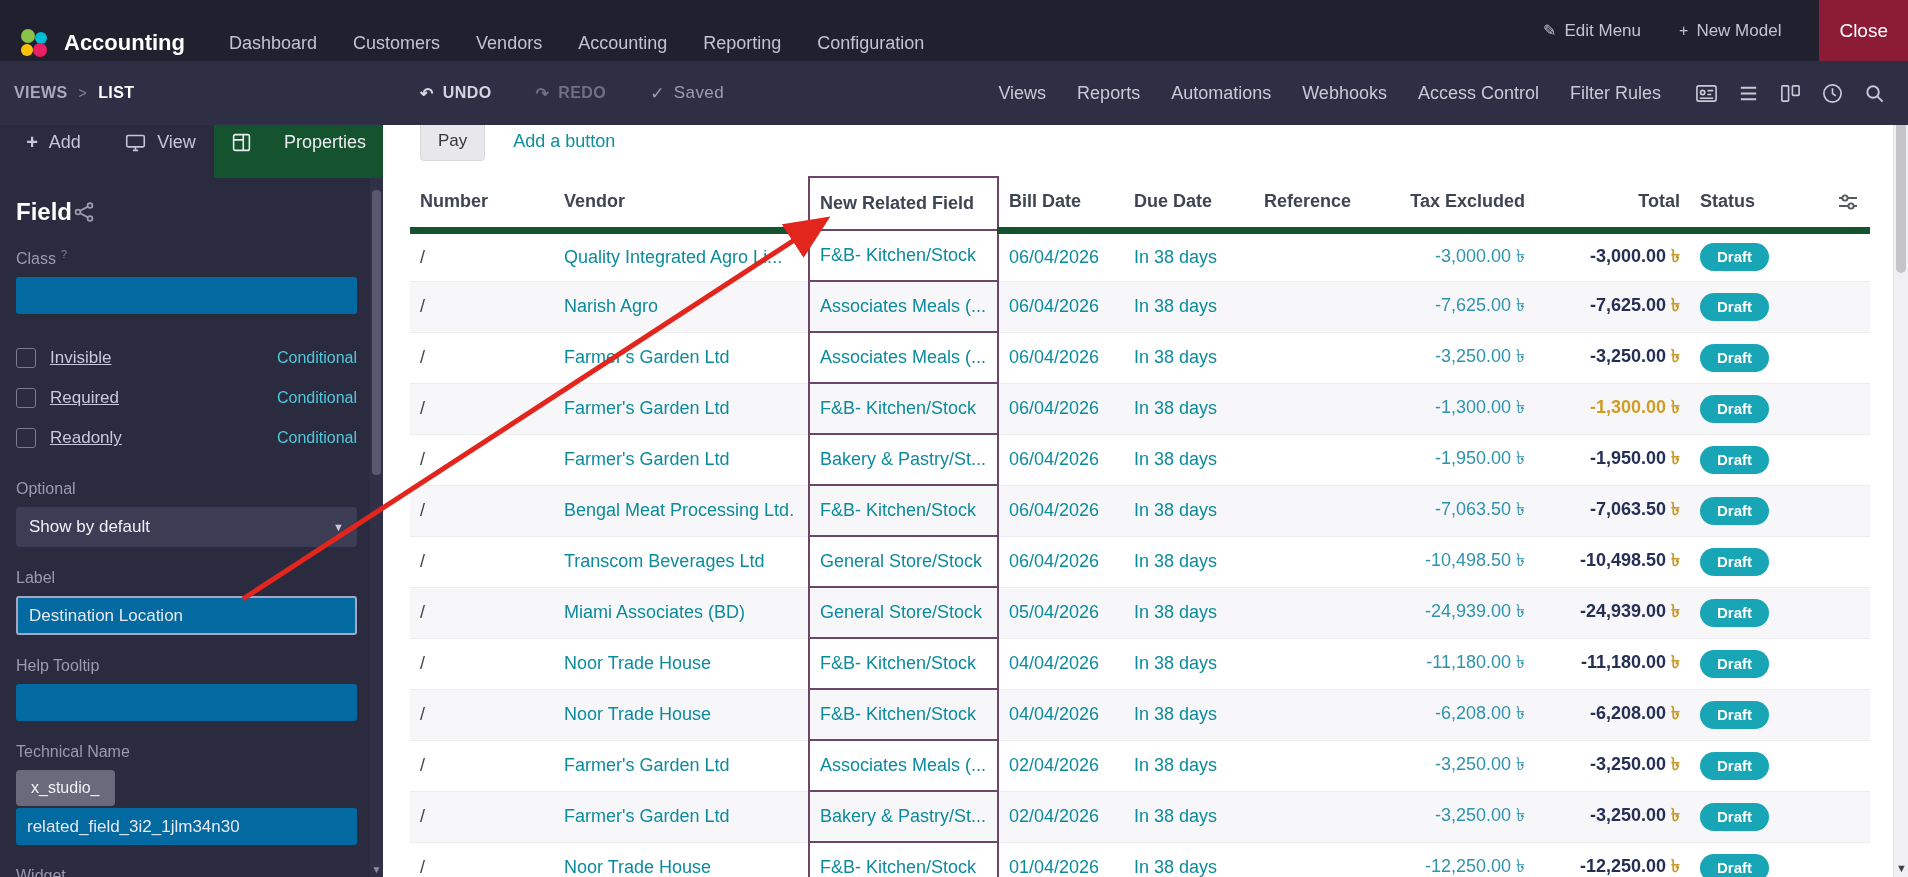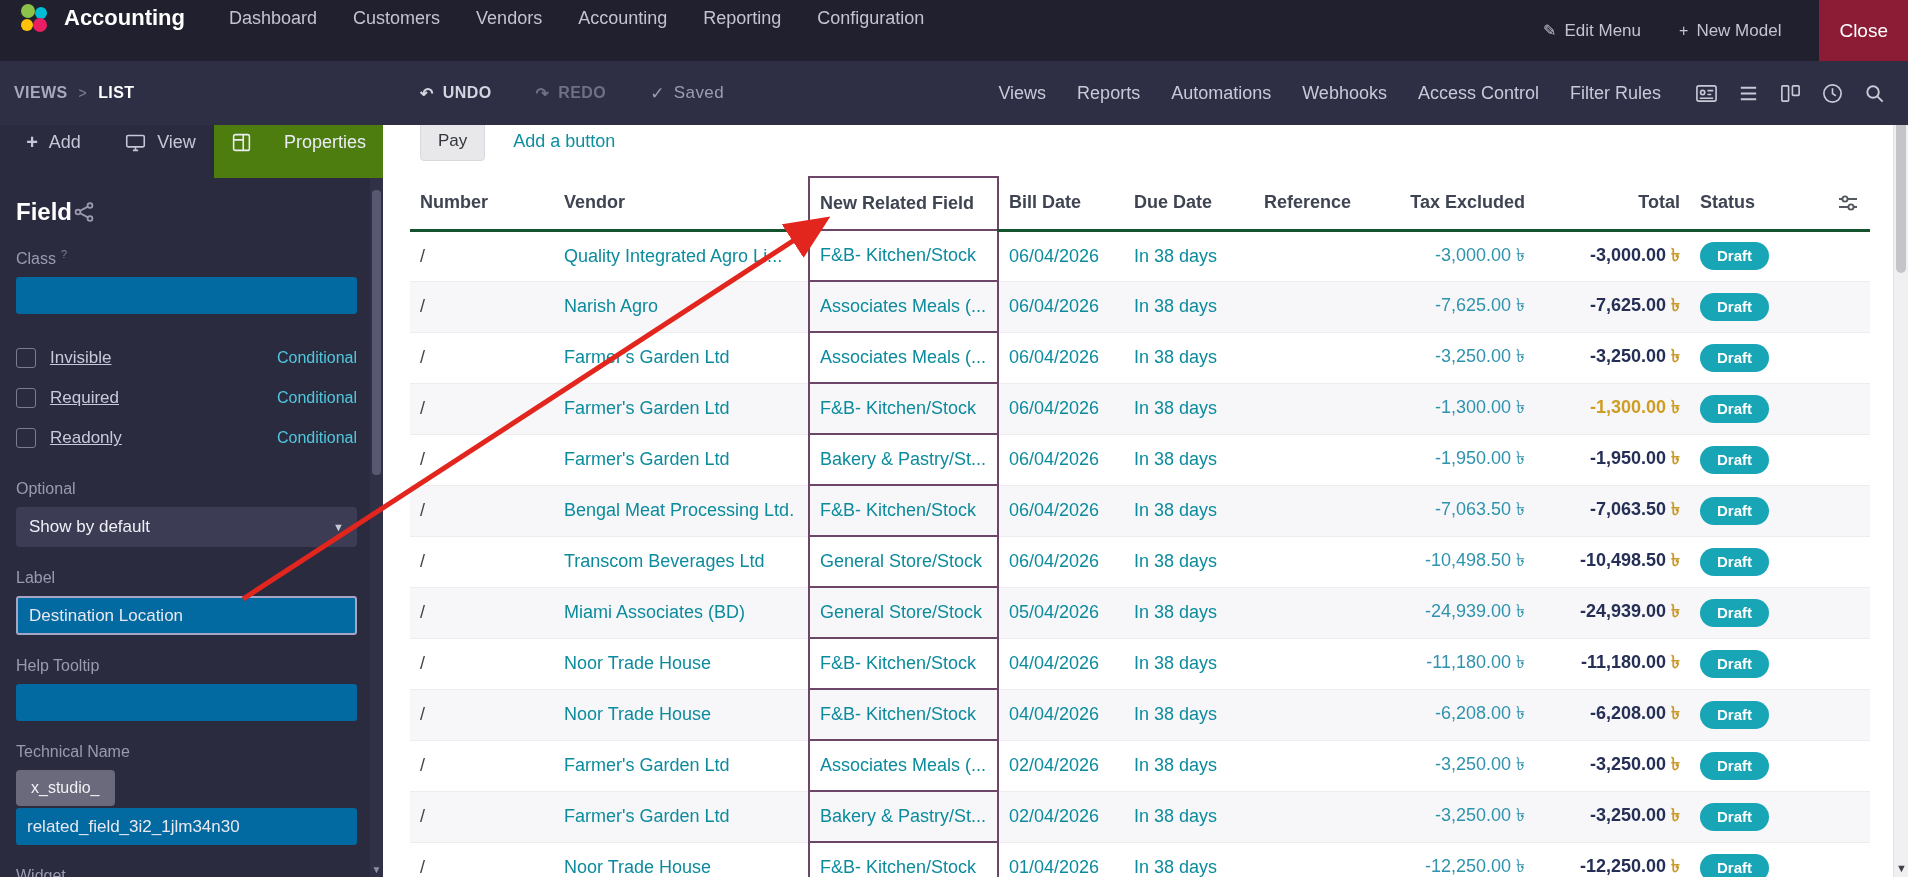--- a/index.html
+++ b/index.html
@@ -1,20 +1,20 @@
 <!DOCTYPE html>
 <html><head>
 <meta charset="utf-8">
 <style>
   * { margin:0; padding:0; box-sizing:border-box; }
   body { background:#202020; font-family:"Liberation Sans", sans-serif; }
   .screen { position:relative; width:1908px; height:877px; overflow:hidden; background:#fff; }
 
   
-  .navbar { position:absolute; top:0; left:0; right:0; height:61px; background:#20202e; display:flex; align-items:flex-start; color:#c6c6d4; z-index:10;gap:45px; }
+  .navbar { position:absolute; top:0; left:0; right:0; height:61px; background:#20202e; display:flex; align-items:flex-end; color:#c6c6d4; z-index:10;gap:45px; }
   .nav-left { display:flex; align-items:center; padding-left:16px; }
   .logo { width:36px; height:36px; margin-right:12px; }
   .app-name { color:#fff; font-size:22px; font-weight:bold; margin-right:44px; }
   .nav-menu { display:flex; gap:36px; font-size:18px; }
   .nav-item { color:#c3c3d2; cursor:pointer; white-space:nowrap; }
   .nav-right { margin-left:auto; display:flex; align-items:center; height:100%; font-size:17px; }
   .nav-action { display:flex; align-items:center; gap:8px; color:#c3c3d2; margin-right:38px; white-space:nowrap; cursor:pointer; }
   .nav-action .glyph { font-size:16px; }
   .close-btn { background:#8c1c35; color:#fff; height:100%; display:flex; align-items:center; padding:0 20px; font-size:19px; cursor:pointer; }
 
@@ -33,21 +33,21 @@
   .studio-link { cursor:pointer; white-space:nowrap; }
   .studio-icons { display:flex; gap:19px; align-items:center; padding:0 22px 0 34px; }
   .sb-icon { width:23px; height:23px; cursor:pointer; display:block; }
 
   
   .sidebar { position:absolute; top:107px; left:0; width:383px; bottom:0; background:#2b2b40; color:#d6d6e2; z-index:5; }
   .tabs { display:flex; height:71px; }
   .tab { display:flex; align-items:center; justify-content:center; gap:11px; font-size:18px; color:#c6c6d6; cursor:pointer; }
   .tab-add { width:107px; }
   .tab-view { width:107px; }
-  .tab-properties { flex:1; background:#4d7c0f; color:#ecedf4;gap:32px; }
+  .tab-properties { flex:1; background:#14532d; color:#ecedf4;gap:32px; }
   .tab .plus-glyph { font-size:20px; font-weight:bold; }
   .tab-icon { width:21px; height:21px; display:block; }
 
   .panel { padding:20px 16px 0 16px; }
   .panel-title-row { display:flex; justify-content:flex-start; align-items:center; }
   .panel-title { font-size:24px; font-weight:bold; color:#fff; }
   .share-icon { width:24px; height:24px; cursor:pointer; margin-right:6px; }
 
   .field-label { font-size:16px; color:#9a9ab0; margin:22px 0 9px 0; }
   .field-label sup { font-size:11px; color:#80809a; margin-left:5px; }
@@ -70,21 +70,21 @@
   .sidebar-down-arrow { position:absolute; bottom:2px; left:0; width:13px; text-align:center; font-size:10px; color:#8d8da2; cursor:pointer; }
 
   
   .content { position:absolute; top:107px; left:383px; right:15px; bottom:0; background:#fff; overflow:hidden;border-radius:17px; }
   .button-row { display:flex; align-items:center; gap:28px; padding:14px 0 0 37px; }
   .pay-btn { background:#e8e8eb; border:1px solid #d9d9de; border-radius:4px; padding:9px 17px; font-size:17px; color:#33353c; cursor:pointer; }
   .add-btn-link { color:#0d8f9e; font-size:18px; cursor:pointer; }
 
   .table-wrap { position:absolute; top:69px; left:27px; right:0; bottom:0; overflow:hidden; }
   table { border-collapse:collapse; table-layout:fixed; width:1460px; font-size:18px; }
-  thead th { height:53px; text-align:left; font-weight:600; color:#3f4452; border-bottom:3px solid #14532d; padding:0 10px; white-space:nowrap; overflow:hidden; cursor:pointer; }
+  thead th { height:53px; text-align:left; font-weight:600; color:#3f4452; border-bottom:7px solid #14532d; padding:0 10px; white-space:nowrap; overflow:hidden; cursor:pointer; }
   thead th.num { text-align:right; }
   tbody td { height:51px; border-bottom:1px solid #ececef; padding:0 10px; white-space:nowrap; overflow:hidden; color:#41434c; }
   tbody tr:nth-child(even) { background:#f7f7f9; }
   td.num { text-align:right; }
   .c-vendor, .c-bill, .c-due { color:#0c8b9d; }
   .c-related { border:2px solid #6b4668; color:#0c8b9d; }
   th.h-related { border:2px solid #6b4668; }
   .c-tax { color:#2f93ae; }
   .c-total { font-weight:bold; color:#252f55; }
   .c-total .t-cur { color:#c9992c; margin-left:5px; }

